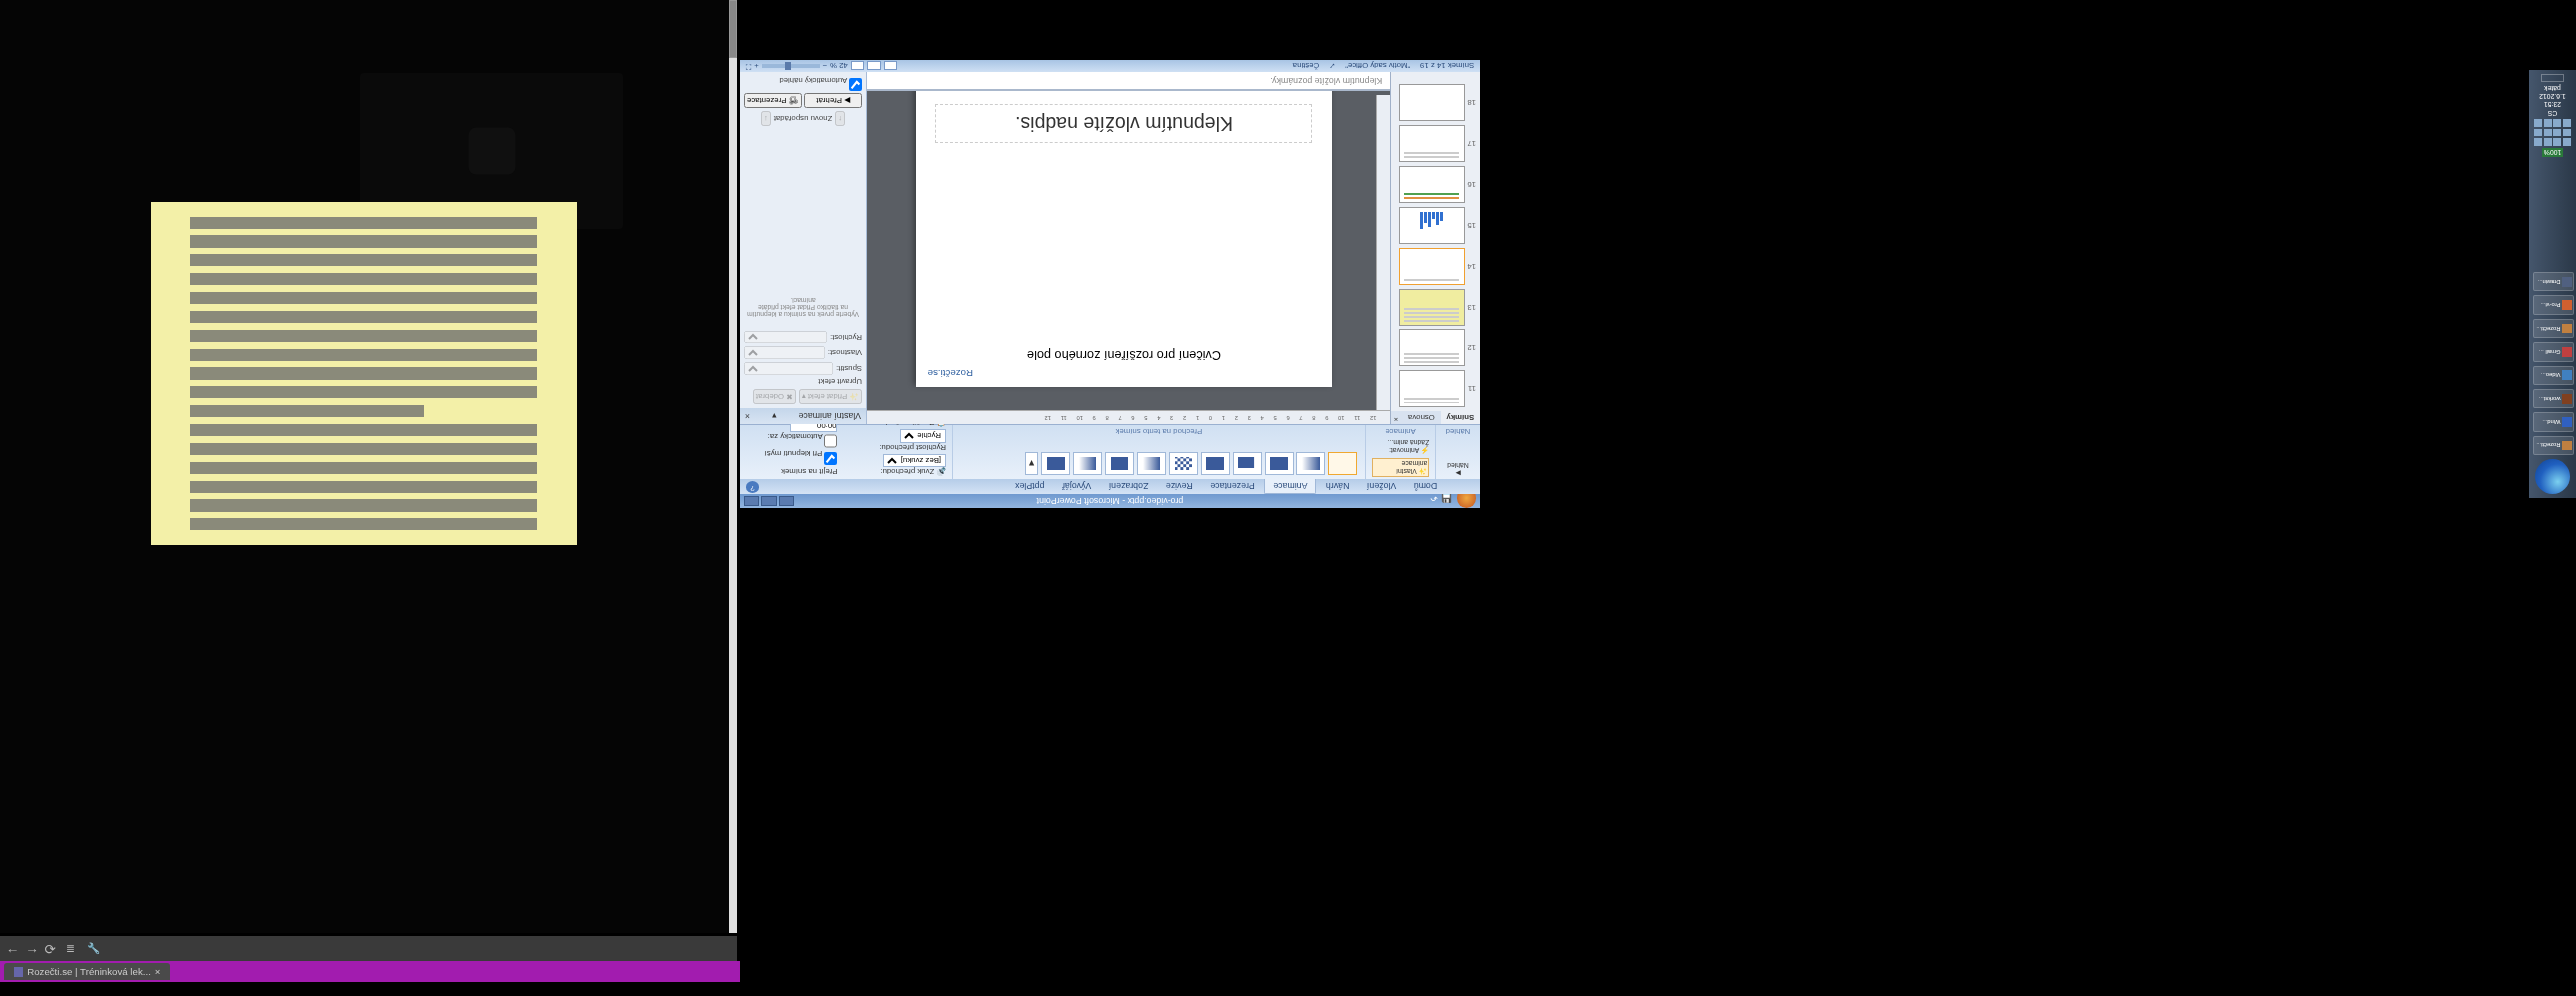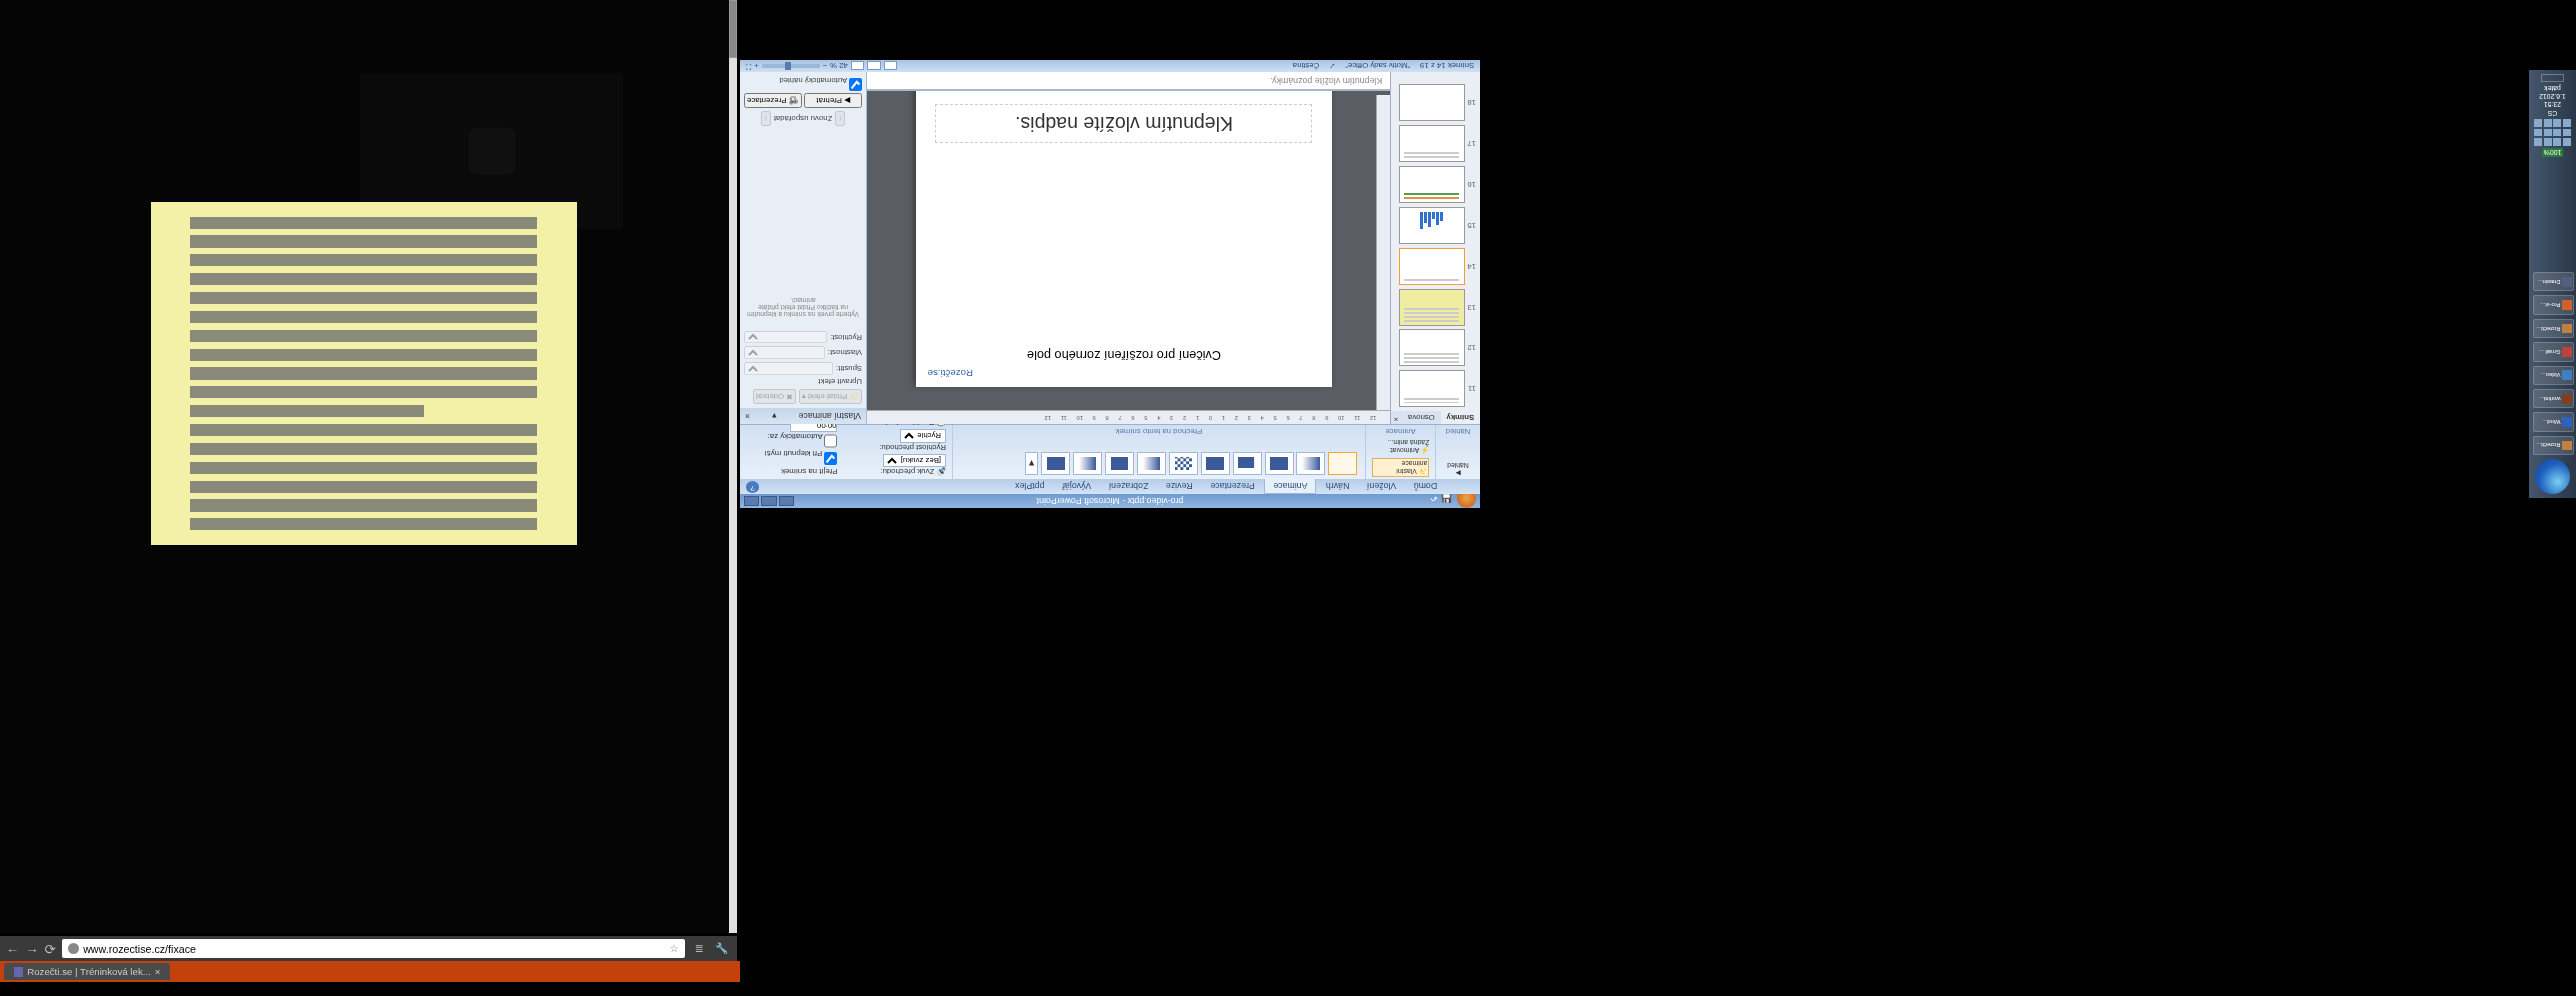--- a/index.html
+++ b/index.html
@@ -1,21 +1,21 @@
 <!DOCTYPE html>
 <html><head>
 <meta charset="utf-8">
 <style>
 * { margin: 0; padding: 0; box-sizing: border-box; }
 body { background: #000; font-family: "Segoe UI", Tahoma, sans-serif; font-size: 10.7px; color: #333; overflow: hidden; width: 2576px; height: 997px; }
 
 
 .left-monitor { position: absolute; left: 0; top: 0; width: 737px; height: 997px; background: #000; }
 .chrome-window { position: absolute; left: 0; top: 0; width: 737px; height: 997px; }
-.tab-strip { position: absolute; left: 0; bottom: 14.6px; width: 855px; height: 21.4px; background: #c2410c; display: flex; align-items: center; }
+.tab-strip { position: absolute; left: 0; bottom: 14.6px; width: 855px; height: 21.4px; background: #a21caf; display: flex; align-items: center; }
 .chrome-tab { background: #4a4a4a; height: 17.5px; margin-left: 3.9px; padding: 1.9px 9.7px; color: #ccc; font-size: 9.7px; border-radius: 2.9px 2.9px 0 0; display: flex; align-items: center; gap: 3.9px; }
 .chrome-tab .favicon { width: 9.7px; height: 9.7px; background: #66a; }
 .window-controls { margin-left: auto; display: flex; gap: 1.9px; padding-right: 3.9px; }
 .window-controls span { width: 17.5px; height: 13.6px; color: #ccc; text-align: center; cursor: pointer; }
 .url-bar { position: absolute; left: 0; bottom: 36px; width: 737px; height: 25px; background: #3a3a3a; display: flex; align-items: center; padding: 0 5.8px; gap: 5.8px; }
 .nav-btn { color: #bbb; cursor: pointer; font-size: 13.6px; }
 .url-field { flex: 1; background: #fff; height: 19.5px; border-radius: 1.9px; display: flex; align-items: center; padding: 0 5.8px; gap: 3.9px; }
 .url-field .globe { width: 11.7px; height: 11.7px; background: #888; border-radius: 50%; }
 .url-field input { border: none; outline: none; flex: 1; font-size: 10.7px; }
 .star-icon { color: #888; }
@@ -147,25 +147,20 @@
         <div class="stripe wide"></div>
       </div>
     </div>
     <div class="left-scrollbar">
         <div class="thumb"></div>
       </div>
     <div class="url-bar">
       <span class="nav-btn">←</span>
       <span class="nav-btn">→</span>
       <span class="nav-btn">⟳</span>
-      <div class="url-field">
-        <span class="globe"></span>
-        <input value="www.rozectise.cz/fixace" style="">
-        <span class="star-icon">☆</span>
-      </div>
       <span class="tool-btn">≣</span>
       <span class="tool-btn">🔧</span>
     </div>
     <div class="tab-strip">
       <div class="chrome-tab">
         <span class="favicon"></span>
         <span>Rozečti.se | Tréninková lek...</span>
         <span>×</span>
       </div>
       <div class="window-controls">

